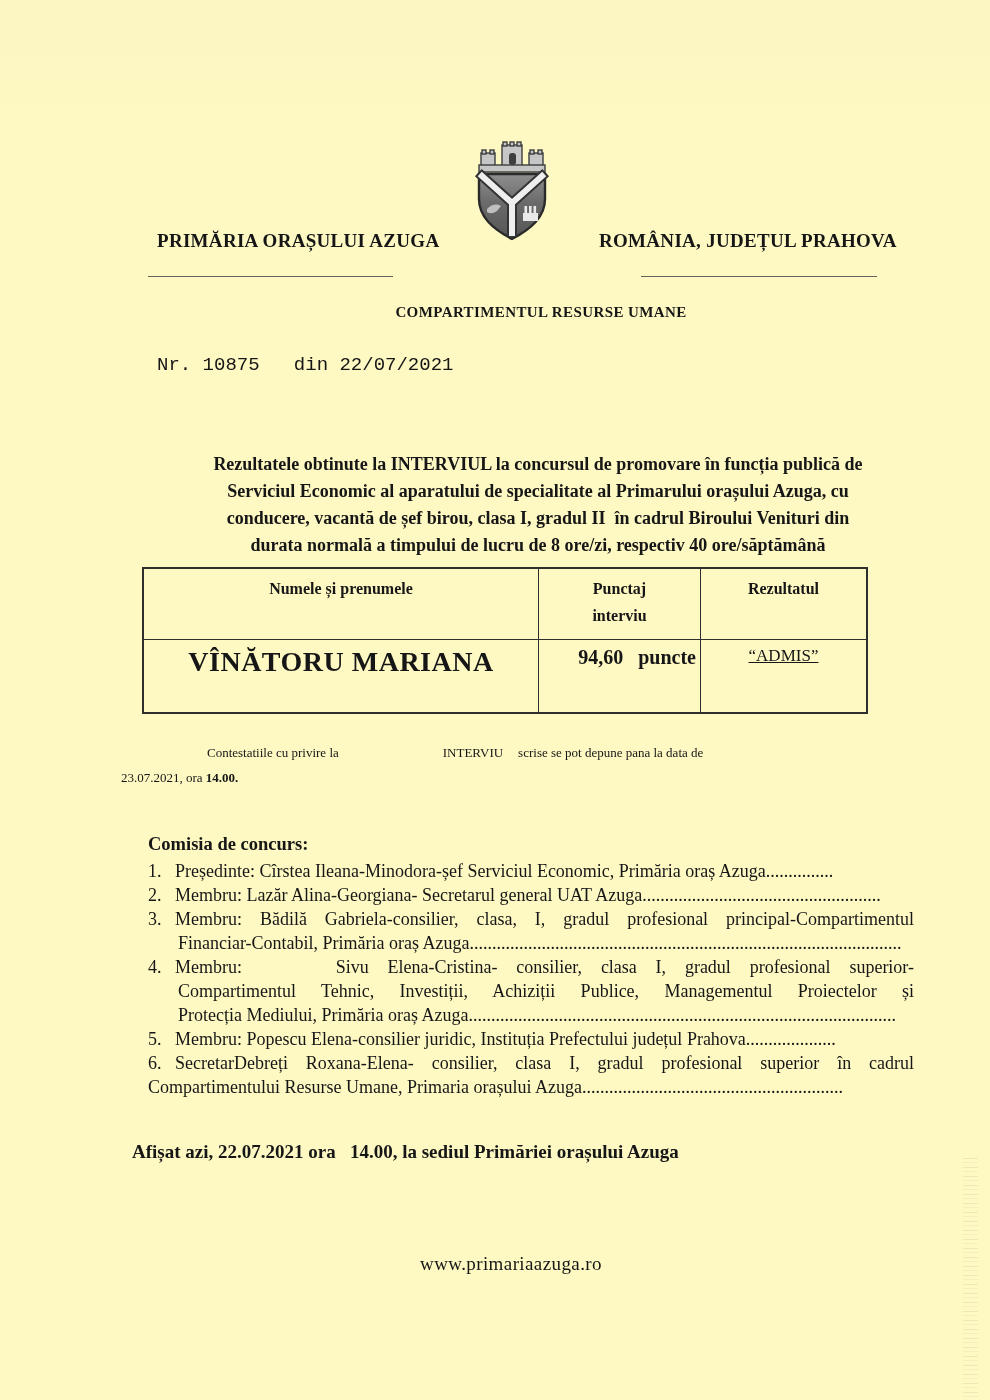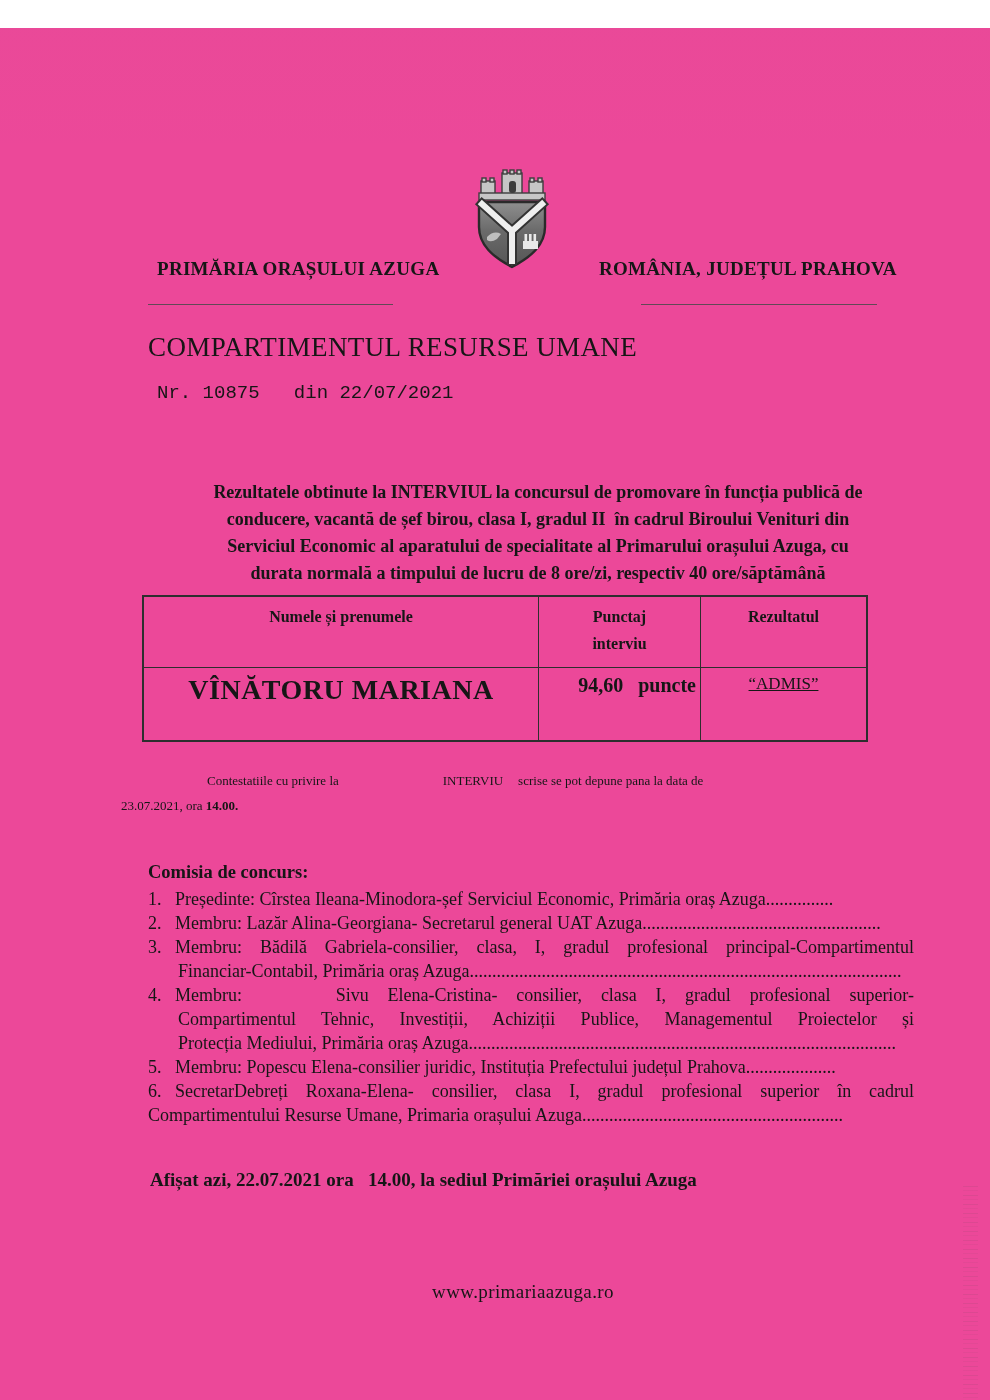--- a/index.html
+++ b/index.html
@@ -4,35 +4,35 @@
 <style>
   html,body{margin:0;padding:0;}
   body{
     width:990px;height:1400px;
     background:#ffffff;
     font-family:"Liberation Serif", serif;
     color:#161616;
     position:relative;
     overflow:hidden;
   }
-  .page{position:absolute;inset:0;background:#ec4899;margin-top:28px;}
+  .page{position:absolute;inset:0;background:#fef9c3;}
 
   
   .hdr-left{position:absolute;left:157px;top:230px;font-size:19px;font-weight:bold;letter-spacing:.3px;}
   .hdr-right{position:absolute;left:599px;top:230px;font-size:19px;font-weight:bold;letter-spacing:.3px;}
   .rule{position:absolute;height:0;border-top:1.6px solid #4a4a4a;opacity:.85;}
   .rule-left{left:148px;top:276px;width:245px;}
   .rule-right{left:641px;top:276px;width:236px;}
 
   
   .emblem{position:absolute;left:473px;top:141px;width:78px;height:104px;}
 
   
-  .doc-title{position:absolute;left:148px;top:304px;width:786px;text-align:left;
-    font-size:27px;font-weight:normal;letter-spacing:.4px;}
+  .doc-title{position:absolute;left:148px;top:304px;width:786px;text-align:center;
+    font-size:15px;font-weight:bold;letter-spacing:.4px;}
   .doc-number{position:absolute;left:157px;top:354px;font-size:19px;font-family:Liberation Mono, monospace;}
 
   
   .intro{position:absolute;left:150px;top:451px;width:776px;text-align:center;
     font-size:18px;font-weight:bold;line-height:27px;}
 
   
   .rtable{position:absolute;left:142px;top:567px;width:702px;
     border:2px solid #2e2e2e;border-collapse:collapse;table-layout:fixed;}
   .rtable td{border:1.6px solid #2e2e2e;vertical-align:top;padding:6px 4px 4px 4px;}
@@ -52,22 +52,22 @@
   
   .commission{position:absolute;left:148px;top:834px;width:766px;}
   .com-head{font-size:18.5px;font-weight:bold;margin-bottom:4px;}
   .com-item{font-size:18px;line-height:24px;}
   .line{text-align:left;}
   .jl{text-align:justify;text-align-last:justify;}
   .cont{padding-left:30px;}
   .num{display:inline-block;min-width:18px;margin-right:9px;}
 
   
-  .afisat{position:absolute;left:150px;top:1141px;font-size:19px;font-weight:bold;}
-  .website{position:absolute;left:372px;top:1253px;width:302px;text-align:center;font-size:19px;letter-spacing:.4px;}
+  .afisat{position:absolute;left:132px;top:1141px;font-size:19px;font-weight:bold;}
+  .website{position:absolute;left:360px;top:1253px;width:302px;text-align:center;font-size:19px;letter-spacing:.4px;}
 
   
   .noise-right{position:absolute;left:963px;top:1158px;width:15px;height:242px;
     background:repeating-linear-gradient(to bottom,
       rgba(70,70,70,.16) 0 1px, transparent 1px 4px,
       rgba(70,70,70,.09) 4px 5px, transparent 5px 9px);
     opacity:.6;}
   .noise-top{position:absolute;left:0;top:0;width:990px;height:130px;
     background:linear-gradient(to bottom, rgba(120,120,120,.02), rgba(120,120,120,0));}
 </style>
@@ -122,22 +122,22 @@
       <rect x="56" y="65" width="2.6" height="7"></rect>
       <rect x="60.5" y="65" width="2.6" height="7"></rect>
     </g>
   </svg>
 
   <div class="doc-title">COMPARTIMENTUL RESURSE UMANE</div>
   <div class="doc-number">Nr. 10875&nbsp;&nbsp; din 22/07/2021</div>
 
   <div class="intro">
     <div>Rezultatele obtinute la INTERVIUL la concursul de promovare în funcția publică de</div>
+    <div>Serviciul Economic al aparatului de specialitate al Primarului orașului Azuga, cu</div>
     <div>conducere, vacantă de șef birou, clasa I, gradul II&nbsp; în cadrul Biroului Venituri din</div>
-    <div>Serviciul Economic al aparatului de specialitate al Primarului orașului Azuga, cu</div>
     <div>durata normală a timpului de lucru de 8 ore/zi, respectiv 40 ore/săptămână</div>
   </div>
 
   <table class="rtable">
     <tbody>
         <tr>
       <td class="th col1">Numele și prenumele</td>
       <td class="th col2 pre">Punctaj
 interviu</td>
       <td class="th col3">Rezultatul</td>

